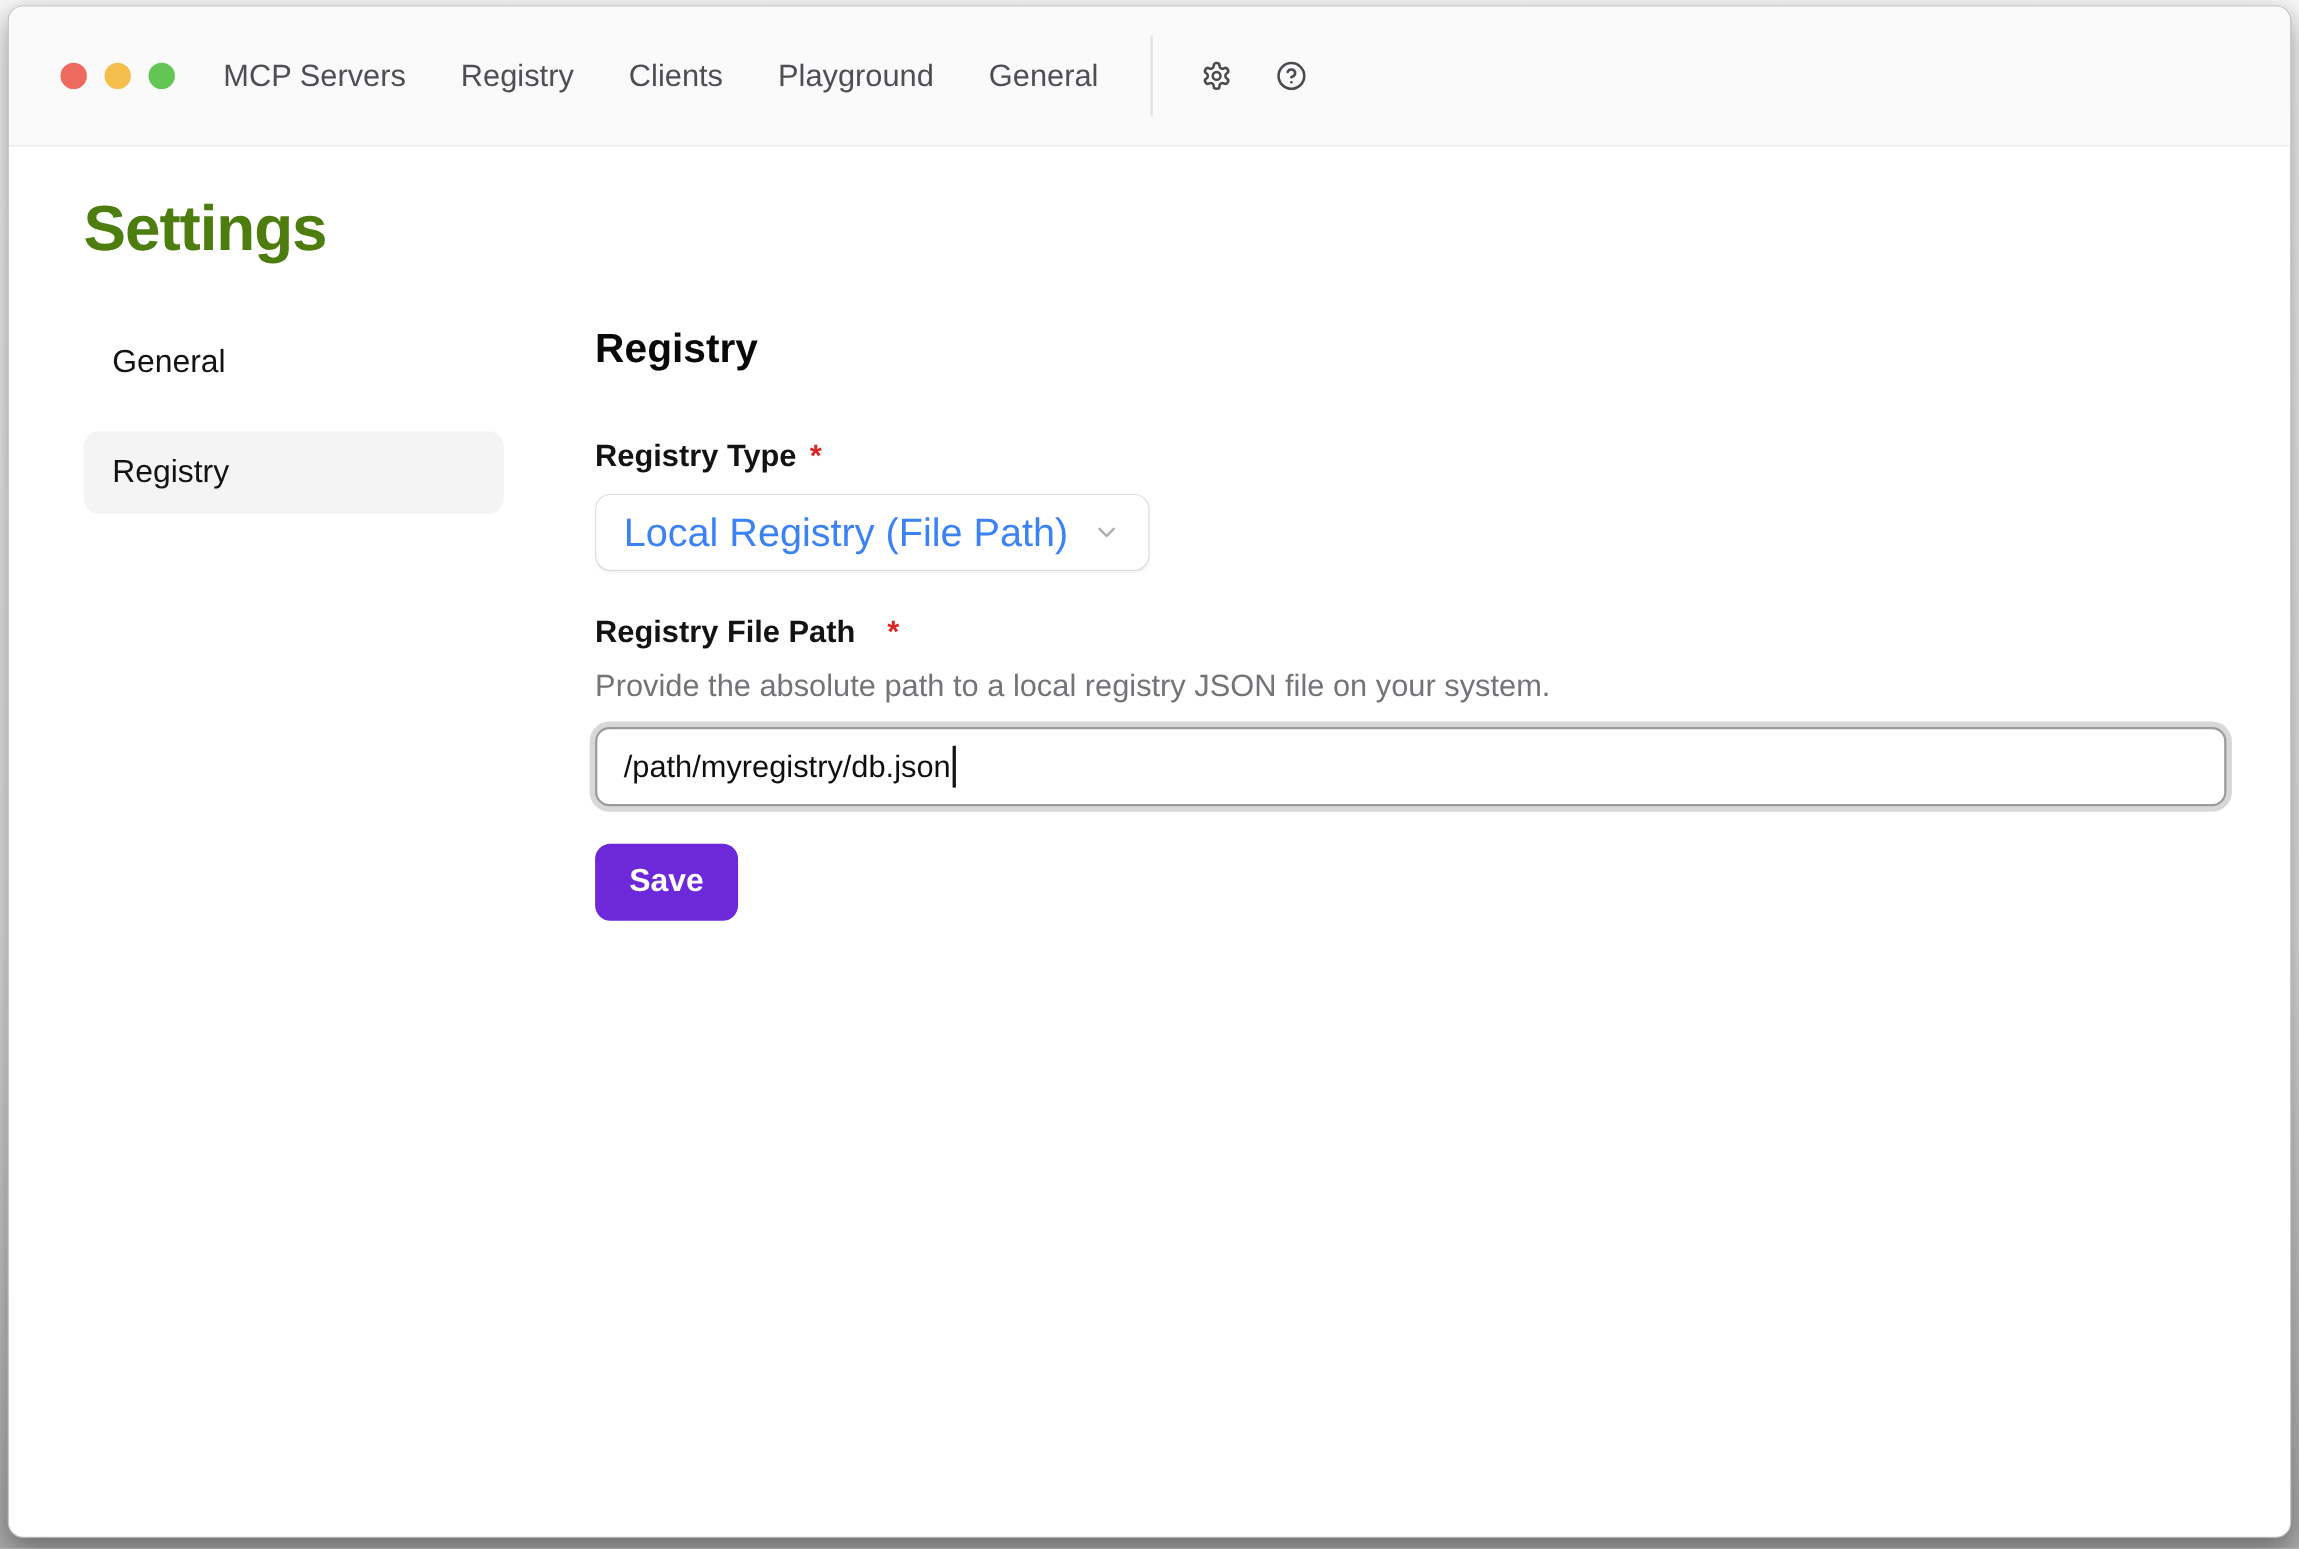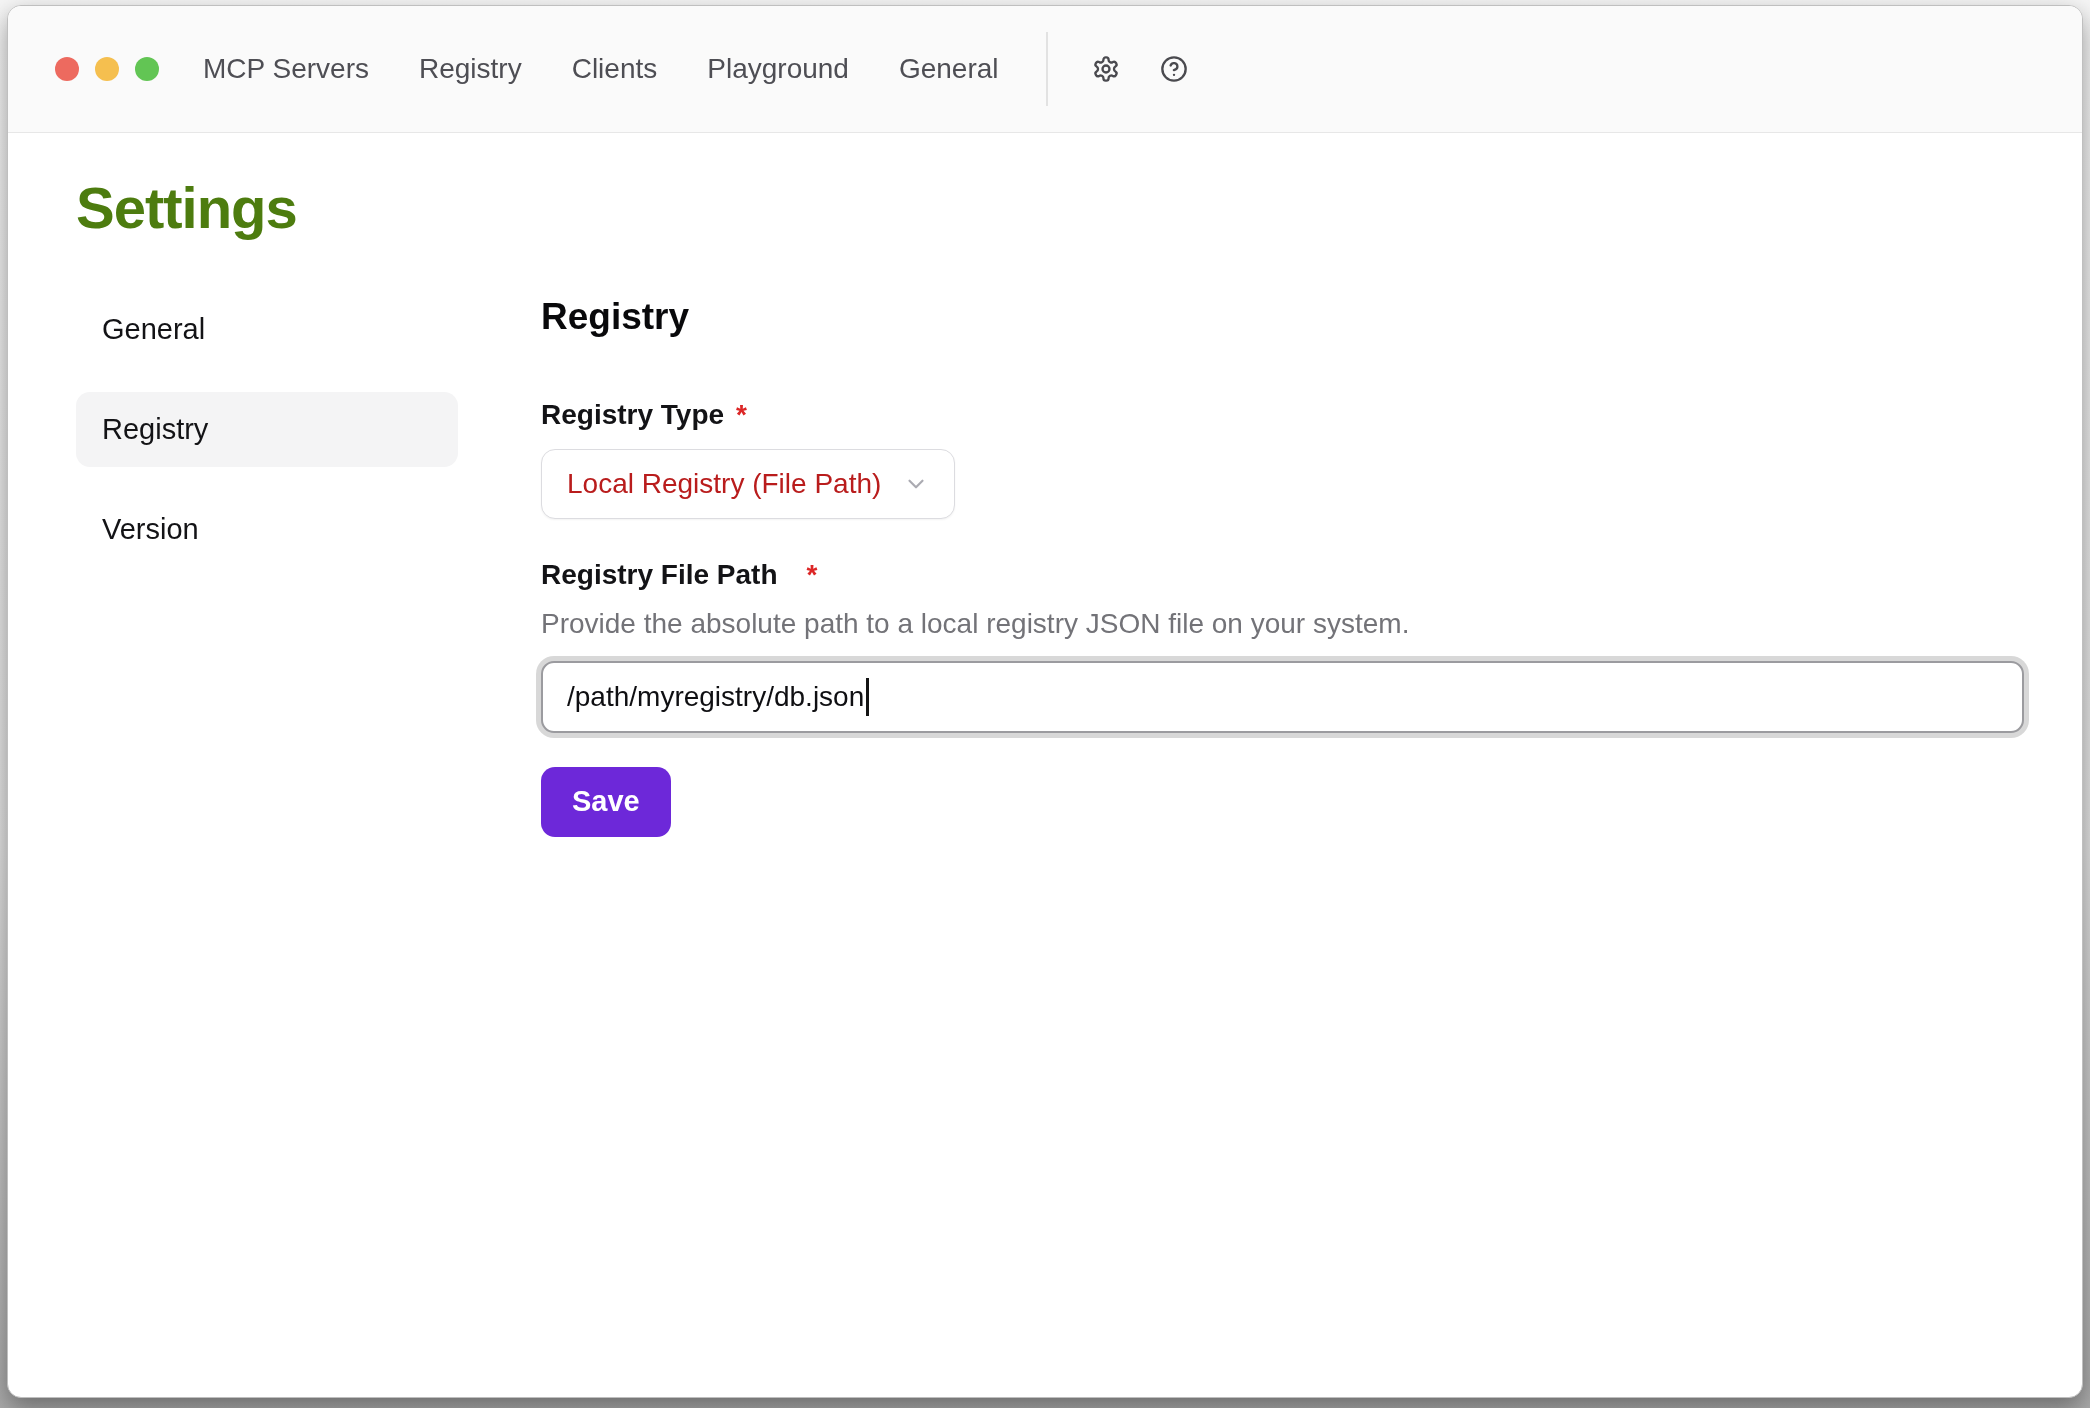--- a/index.html
+++ b/index.html
@@ -60,21 +60,21 @@
     display:flex; align-items:flex-start;
   }
   .field-label .asterisk { color:#dc2626; margin-left:12px; font-weight:600; }
   .field-desc { margin-top:10px; font-size:28px; color:#737378; line-height:1.4; }
   .select {
     margin-top:15px;
     display:inline-flex; align-items:center; gap:22px;
     height:70px; padding:0 25px;
     border:1px solid #dcdce0; border-radius:14px;
     background:#fff; box-shadow:0 1px 2px rgba(0,0,0,0.05);
-    font-size:28px; color:#b91c1c; cursor:default;
+    font-size:36px; color:#3b82f6; cursor:default;
   }
   .chevron-icon { width:26px; height:26px; color:#ababb2; display:block; }
   .text-input {
     margin-top:17px;
     height:72px; width:100%;
     background:#fff;
     border:2px solid #9b9b9f; border-radius:13px;
     box-shadow:0 0 0 5px #d8d8d8;
     display:flex; align-items:center;
     padding:0 24px;
@@ -135,21 +135,20 @@
     </div>
   </div>
 
   <h1 class="page-title">Settings</h1>
 
   <div class="columns">
 
     <div class="sidebar">
       <div class="side-item">General</div>
       <div class="side-item selected">Registry</div>
-      <div class="side-item">Version</div>
     </div>
 
     <div class="main">
       <h2 class="main-heading">Registry</h2>
 
       
       <div class="field-label">
         <span>Registry Type</span>
         <span class="asterisk">*</span>
       </div>

